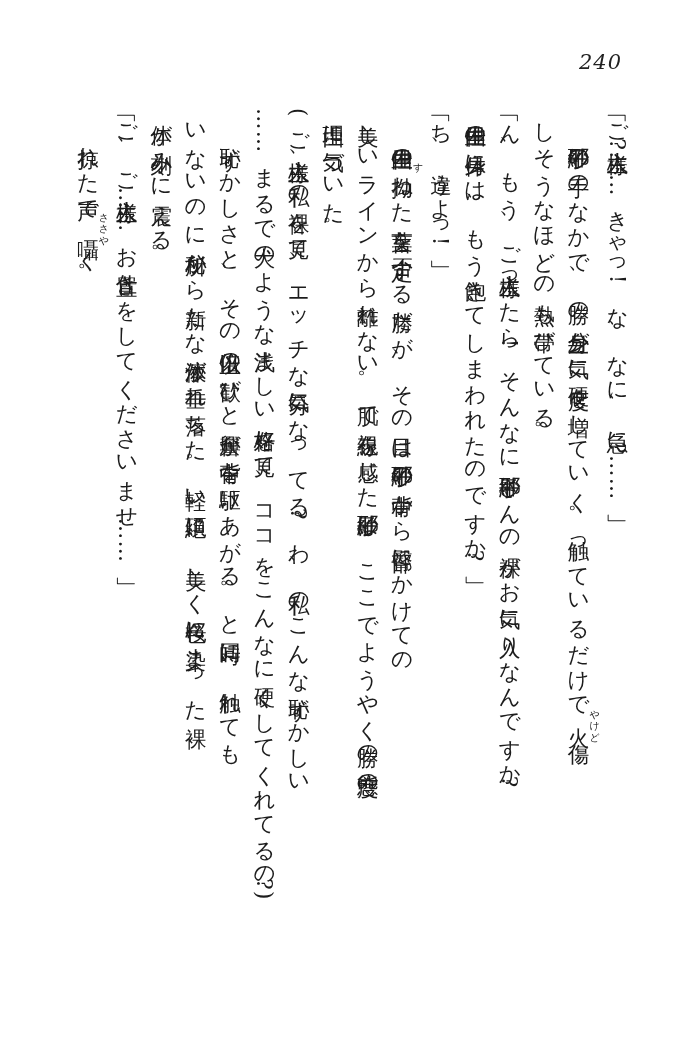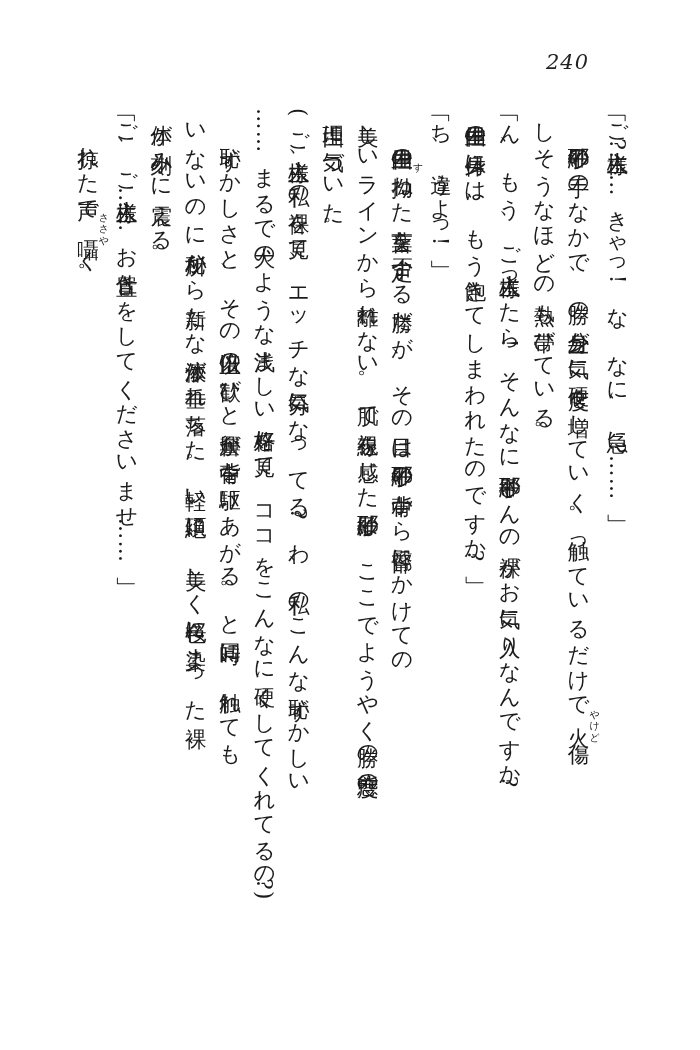--- a/index.html
+++ b/index.html
@@ -8,21 +8,21 @@
     position: relative;
     width: 700px;
     height: 1050px;
     background: #ffffff;
     overflow: hidden;
     font-family: "DejaVu Serif", "Liberation Serif", serif;
   }
   .page-number {
     position: absolute;
     top: 50px;
-    left: 546px;
+    left: 579px;
     font-size: 21px;
     font-style: italic;
     letter-spacing: 1px;
     color: #222222;
   }
   .text-block {
     position: absolute;
     top: 108px;
     right: 66px;
     height: 866px;

